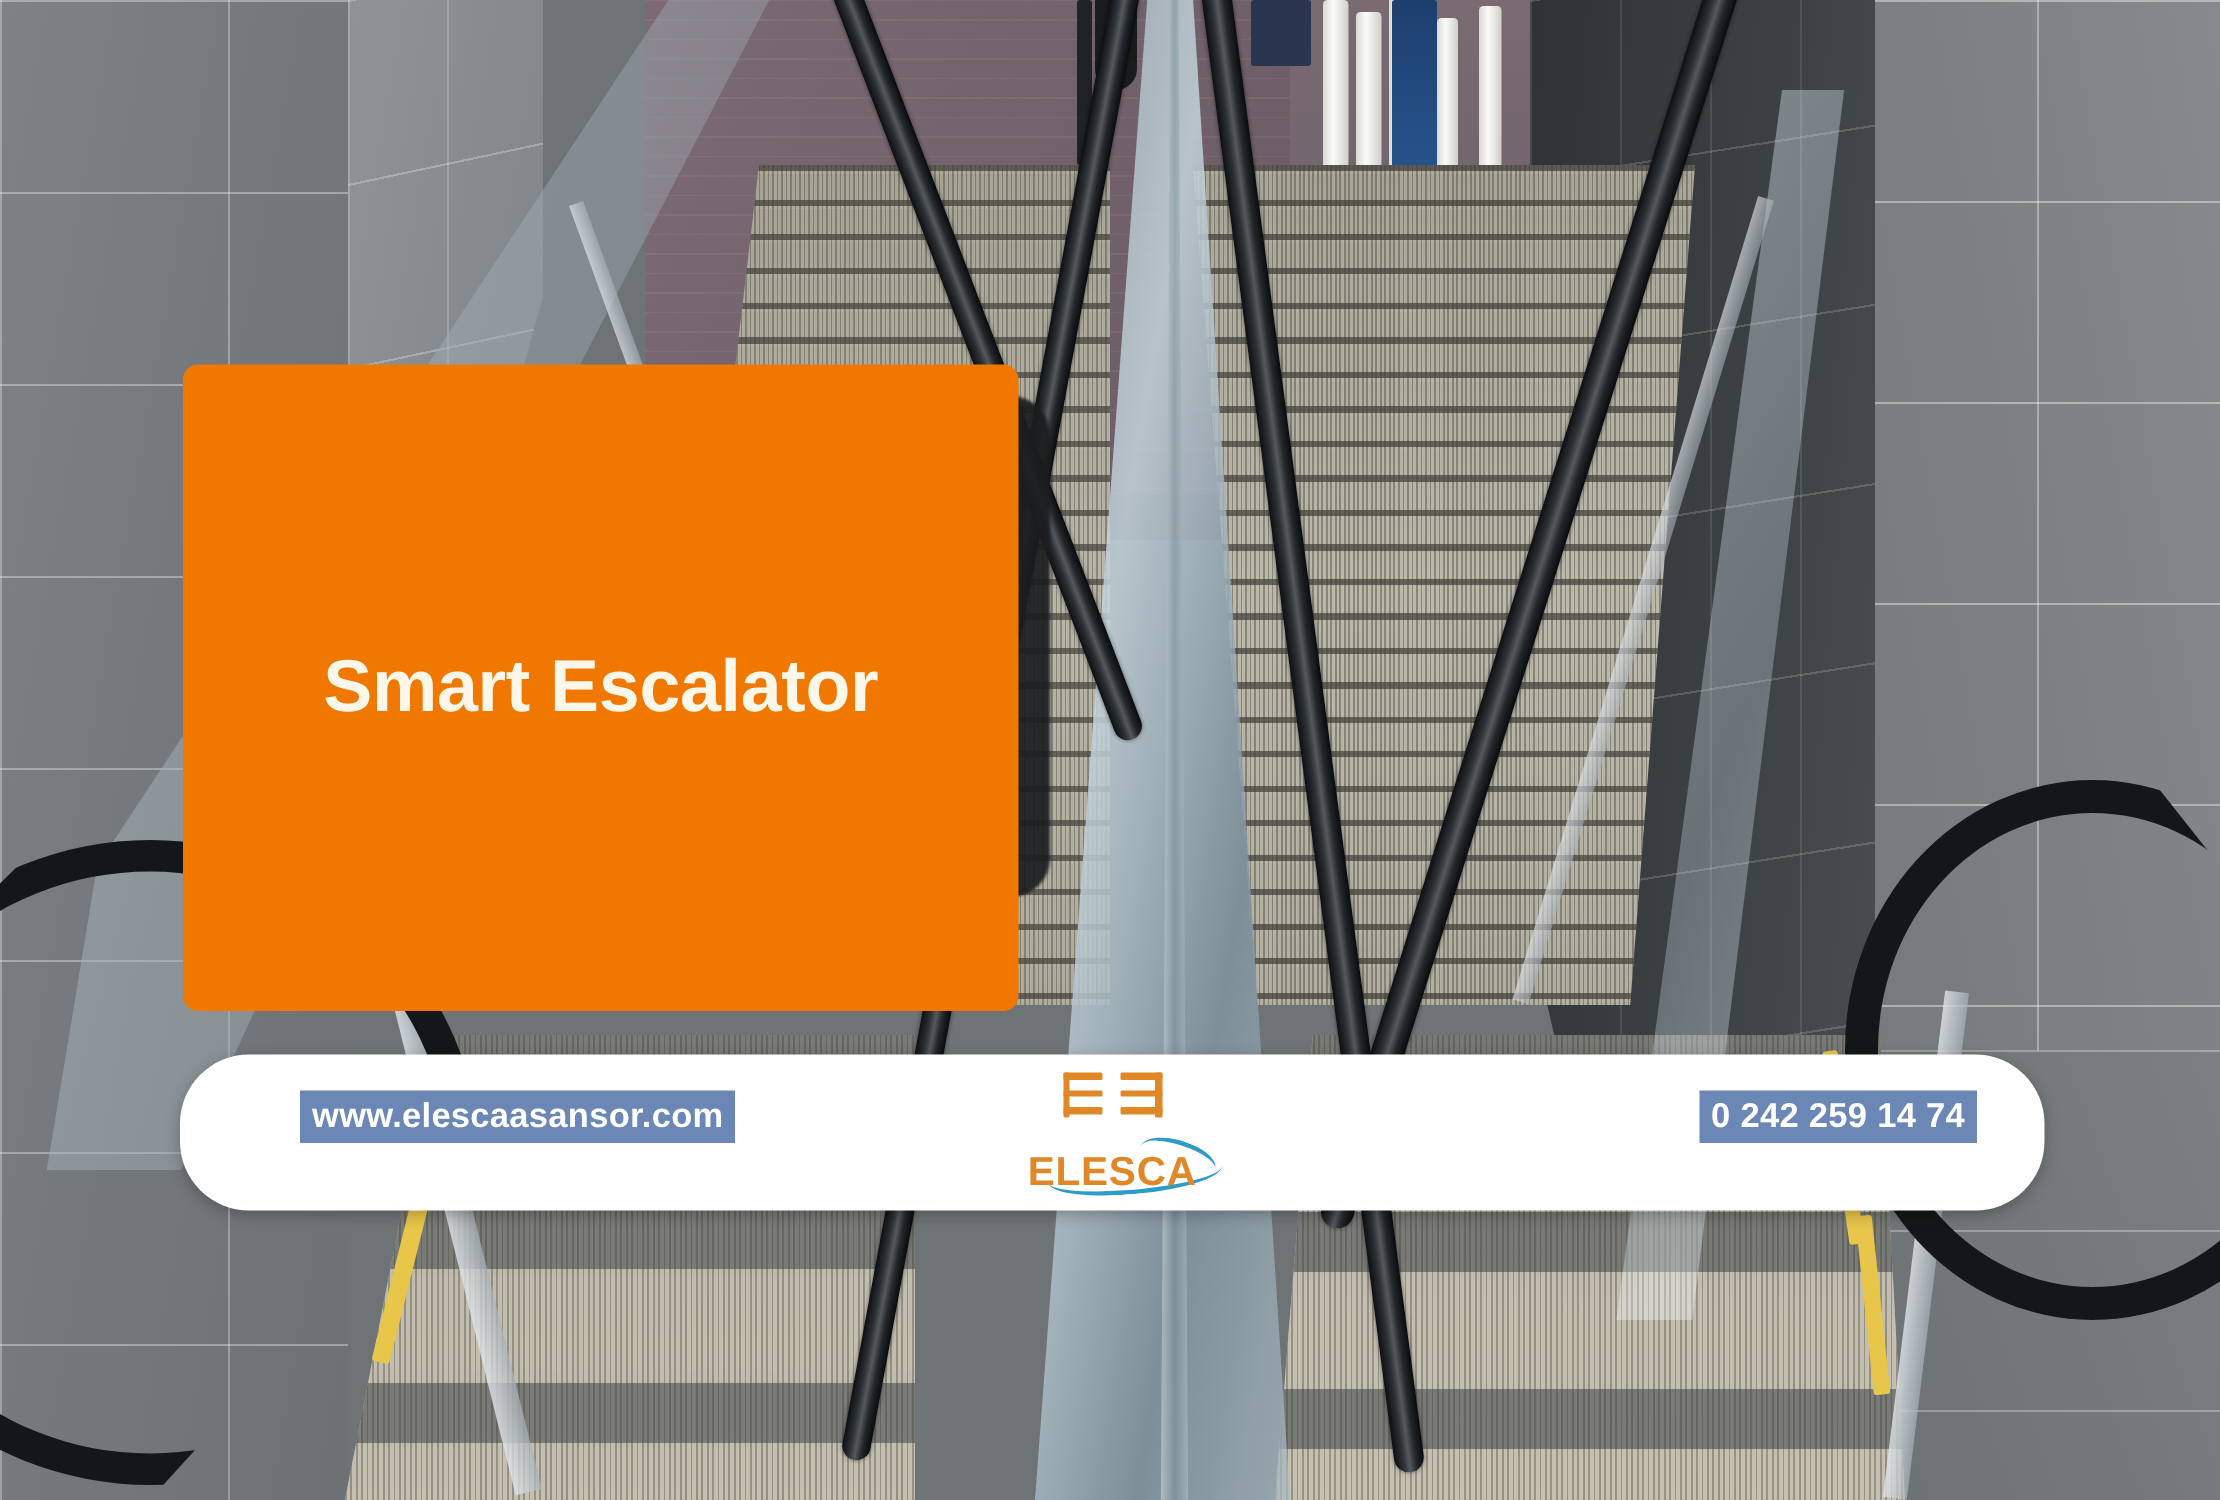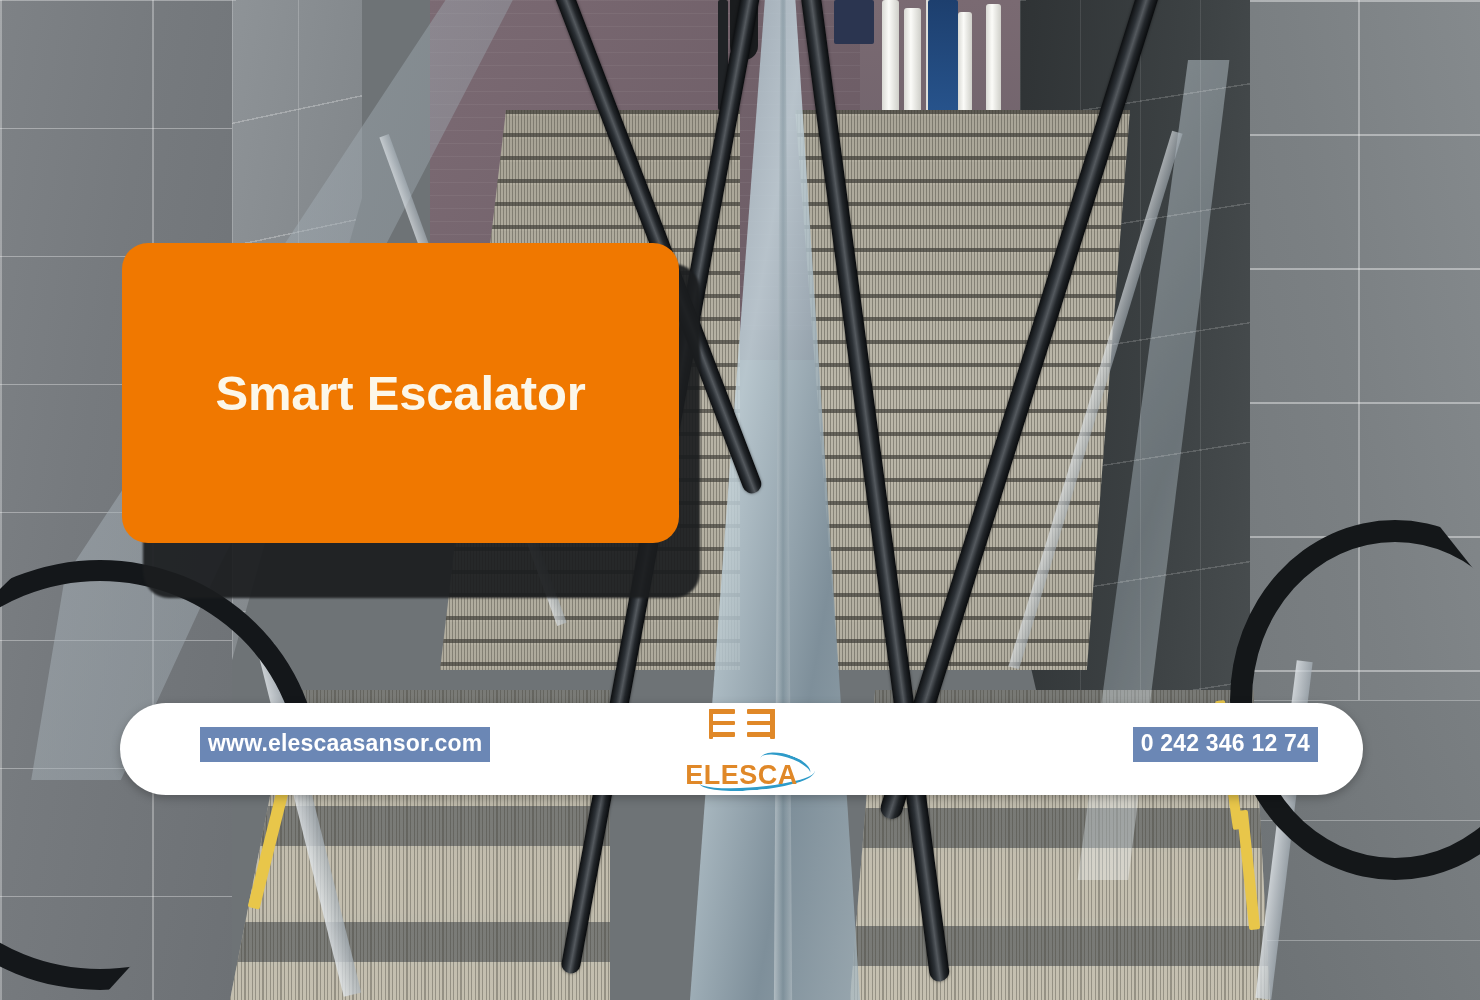--- a/index.html
+++ b/index.html
@@ -232,33 +232,33 @@
     background:linear-gradient(to right, rgba(225,230,234,.8), rgba(168,178,186,.7));
   }
 
   
   .title-shadow{
     position:absolute; left:143px; top:264px; width:557px; height:334px;
     background:#1b1d1f; opacity:.92; border-radius:26px;
     filter:blur(1px);
   }
   .title-card{
-    position:absolute; left:122px; top:243px; width:557px; height:300px;
-    border-radius:26px;
+    position:absolute; left:122px; top:243px; width:557px; height:431px;
+    border-radius:10px;
     display:flex; align-items:center; justify-content:center;
   }
   .title-text{
     font-size:49px; font-weight:bold; line-height:1.28;
     text-align:center; letter-spacing:-.2px;
     padding:0 26px;
   }
 
   
   .footer-bar{
-    position:absolute; left:120px; top:703px; width:1243px; height:92px;
+    position:absolute; left:120px; top:703px; width:1243px; height:104px;
     background:#ffffff; border-radius:46px;
     display:flex; align-items:center;
     box-shadow:0 3px 10px rgba(0,0,0,.25);
   }
   .footer-left{ position:absolute; left:80px; top:24px; }
   .footer-right{ position:absolute; right:45px; top:24px; }
   .hl{
     display:inline-block;
     padding:5px 8px 7px 8px;
     color:#ffffff; font-weight:bold; font-size:23px;
@@ -376,17 +376,17 @@
         <i style="left:61.5px;top:0;width:4.5px;height:30px;"></i>
       </div>
       <div style="position:relative;margin-top:37px;">
         <span class="logo-word">ELESCA</span>
         <span class="logo-swoosh"></span>
         <span class="logo-swoosh2"></span>
       </div>
     </div>
 
     <div class="footer-right">
-      <span class="hl" style="background:#6B87B5;">0 242 346 12 74</span>
+      <span class="hl" style="background:#6B87B5;">0 242 259 14 74</span>
     </div>
   </div>
 
 </div>
 
 </body></html>

